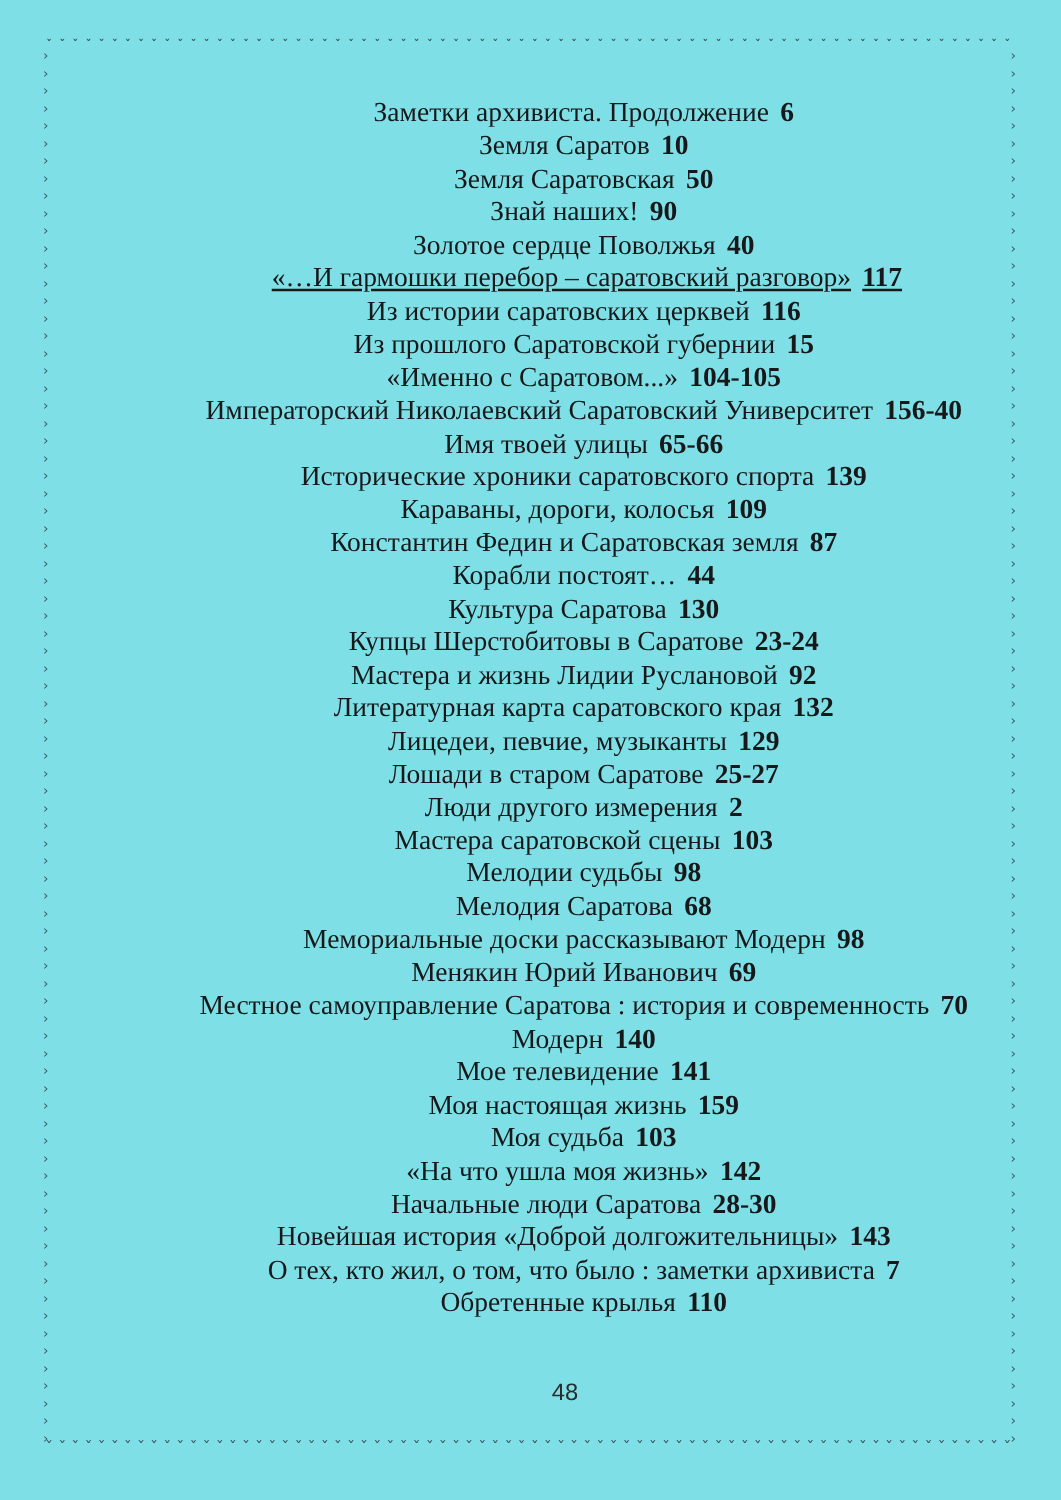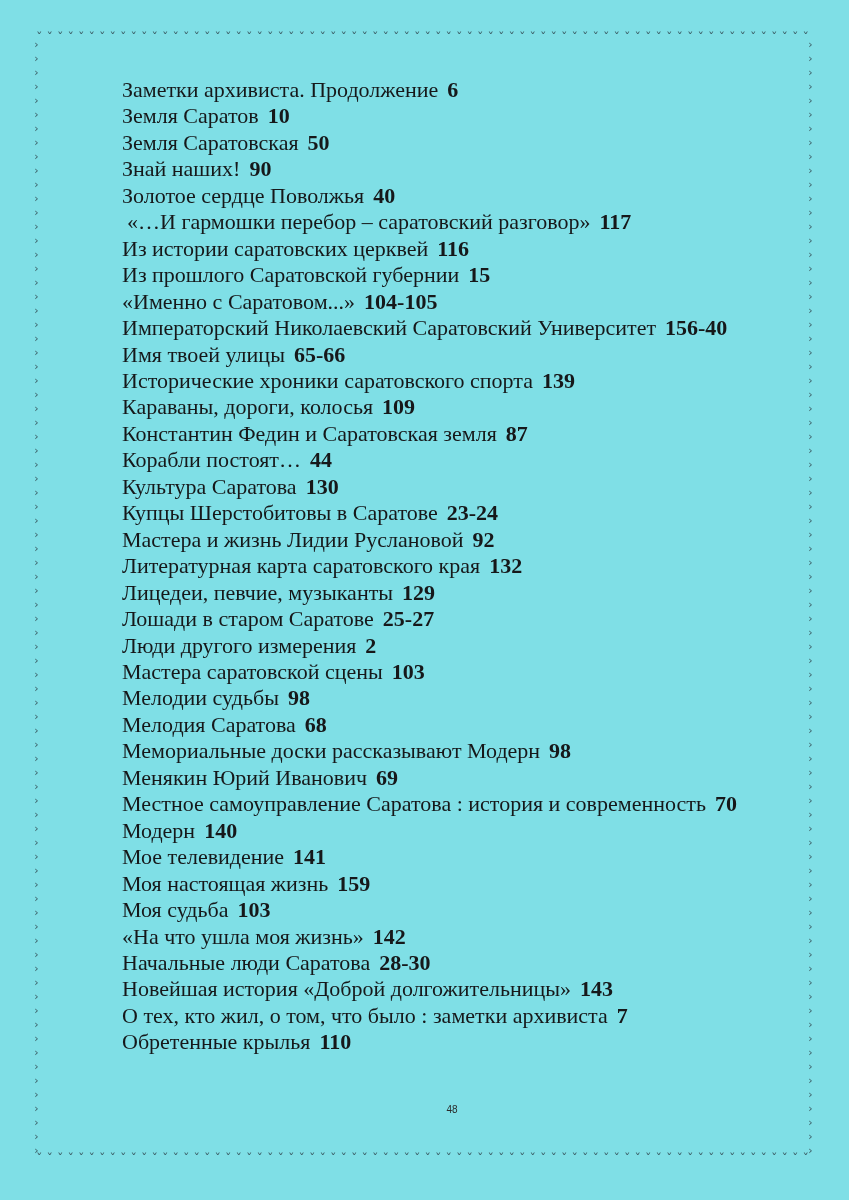--- a/index.html
+++ b/index.html
@@ -60,35 +60,37 @@
     position: absolute;
     left: 122px;
     top: 77px;
     width: 690px;
     color: #16181a;
     font-size: 22px;
     line-height: 26.45px;
   }
   .toc-row {
     white-space: nowrap;
+    text-align: center;
   }
   .toc-row.indent {
     padding-left: 5px;
+    text-decoration: underline;
   }
   .toc-row .pages {
     font-weight: bold;
     margin-left: 9px;
   }
   .page-number {
     position: absolute;
     left: 452px;
     top: 1104px;
     transform: translateX(-50%);
     font-family: "Liberation Sans", "DejaVu Sans", sans-serif;
-    font-size: 10px;
+    font-size: 19px;
     color: #2b2b2b;
   }
 </style>
 </head>
 <body>
 
 <div class="page">
 
   <div class="border horizontal border-top">ˇˇˇˇˇˇˇˇˇˇˇˇˇˇˇˇˇˇˇˇˇˇˇˇˇˇˇˇˇˇˇˇˇˇˇˇˇˇˇˇˇˇˇˇˇˇˇˇˇˇˇˇˇˇˇˇˇˇˇˇˇˇˇˇˇˇˇˇˇˇˇˇˇˇˇˇˇˇˇˇˇˇˇˇˇˇˇˇˇˇˇˇˇˇˇˇˇˇˇˇˇˇˇˇˇˇˇˇˇˇˇˇˇˇˇˇˇˇˇˇˇˇˇˇˇˇˇˇˇˇˇˇˇˇˇˇˇˇˇˇˇˇˇˇˇˇˇˇˇˇˇˇˇˇˇˇˇˇˇˇˇˇˇˇˇˇˇˇˇˇˇˇˇˇˇˇˇˇˇˇˇˇˇˇˇˇˇˇˇˇˇˇˇˇˇˇˇˇˇˇˇˇˇˇˇˇˇˇˇˇˇˇˇˇˇˇˇˇˇˇ</div>
   <div class="border horizontal border-bottom">ˇˇˇˇˇˇˇˇˇˇˇˇˇˇˇˇˇˇˇˇˇˇˇˇˇˇˇˇˇˇˇˇˇˇˇˇˇˇˇˇˇˇˇˇˇˇˇˇˇˇˇˇˇˇˇˇˇˇˇˇˇˇˇˇˇˇˇˇˇˇˇˇˇˇˇˇˇˇˇˇˇˇˇˇˇˇˇˇˇˇˇˇˇˇˇˇˇˇˇˇˇˇˇˇˇˇˇˇˇˇˇˇˇˇˇˇˇˇˇˇˇˇˇˇˇˇˇˇˇˇˇˇˇˇˇˇˇˇˇˇˇˇˇˇˇˇˇˇˇˇˇˇˇˇˇˇˇˇˇˇˇˇˇˇˇˇˇˇˇˇˇˇˇˇˇˇˇˇˇˇˇˇˇˇˇˇˇˇˇˇˇˇˇˇˇˇˇˇˇˇˇˇˇˇˇˇˇˇˇˇˇˇˇˇˇˇˇˇˇˇ</div>

